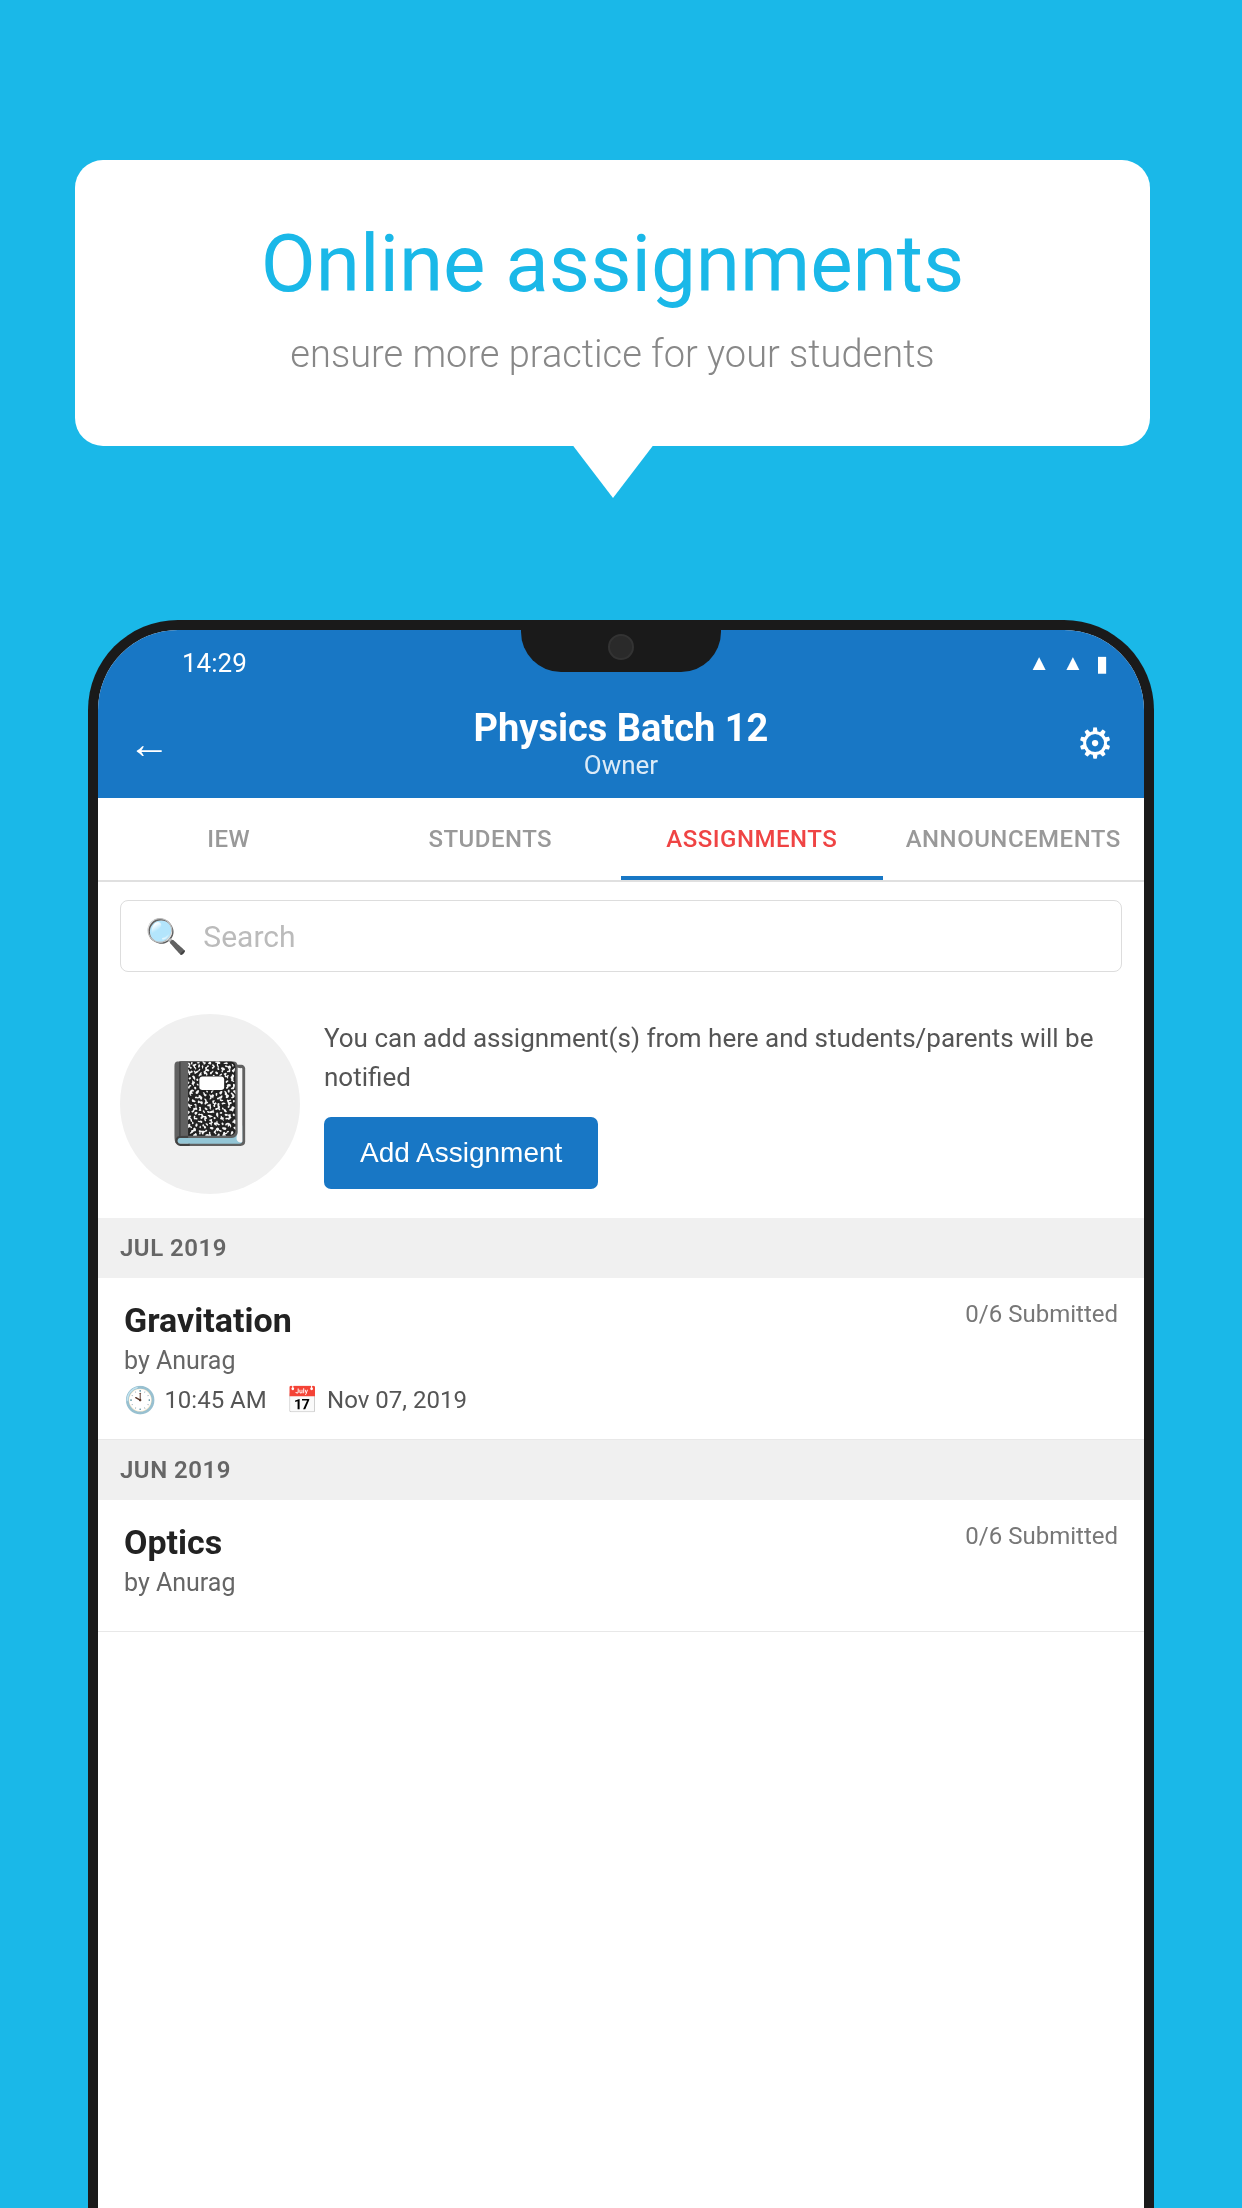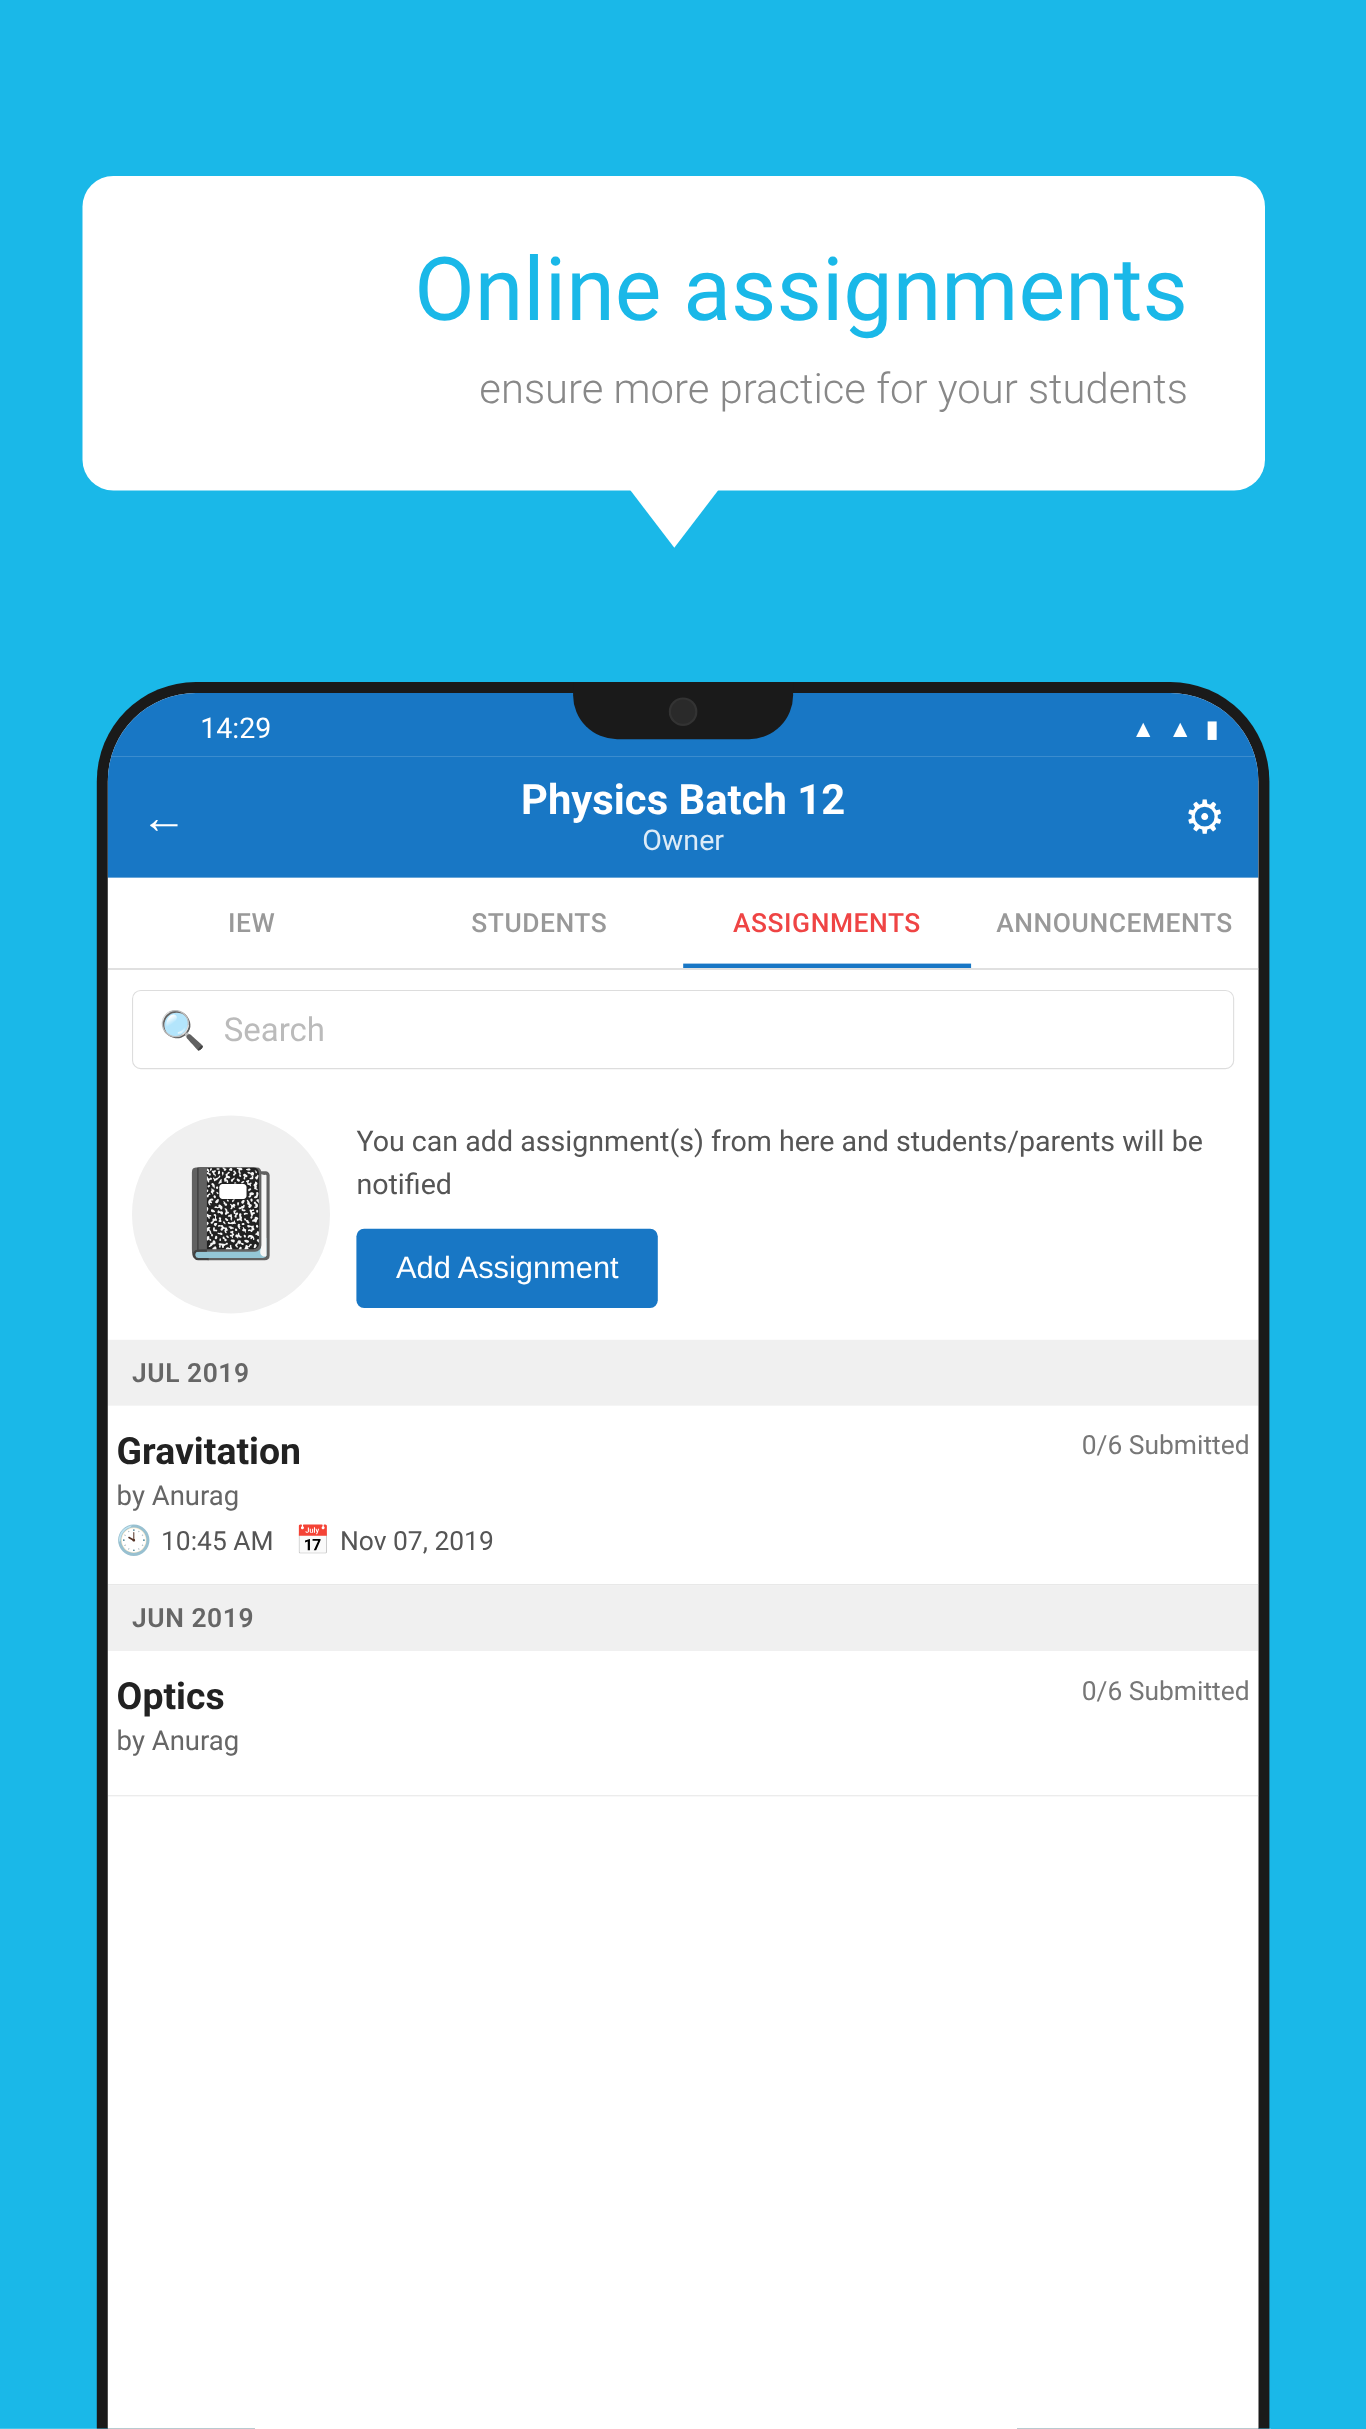--- a/index.html
+++ b/index.html
@@ -14,21 +14,21 @@
 
     
     .speech-bubble {
       position: absolute;
       top: 160px;
       left: 75px;
       right: 92px;
       background: white;
       border-radius: 28px;
       padding: 60px 70px 70px;
-      text-align: right;
+      text-align: center;
     }
     .speech-bubble::after {
       content: '';
       position: absolute;
       bottom: -52px;
       left: 50%;
       transform: translateX(-50%);
       width: 0;
       height: 0;
       border-left: 42px solid transparent;
@@ -274,21 +274,21 @@
       padding: 16px 22px;
       font-size: 24px;
       color: #666;
       font-weight: 600;
       letter-spacing: 0.5px;
     }
 
     
     .assignment-item {
       background: white;
-      padding: 22px 8px 24px;
+      padding: 22px 26px 24px;
       border-bottom: 1.5px solid #e8e8e8;
     }
     .assignment-row1 {
       display: flex;
       justify-content: space-between;
       align-items: flex-start;
       margin-bottom: 6px;
     }
     .assignment-title {
       font-size: 34px;

